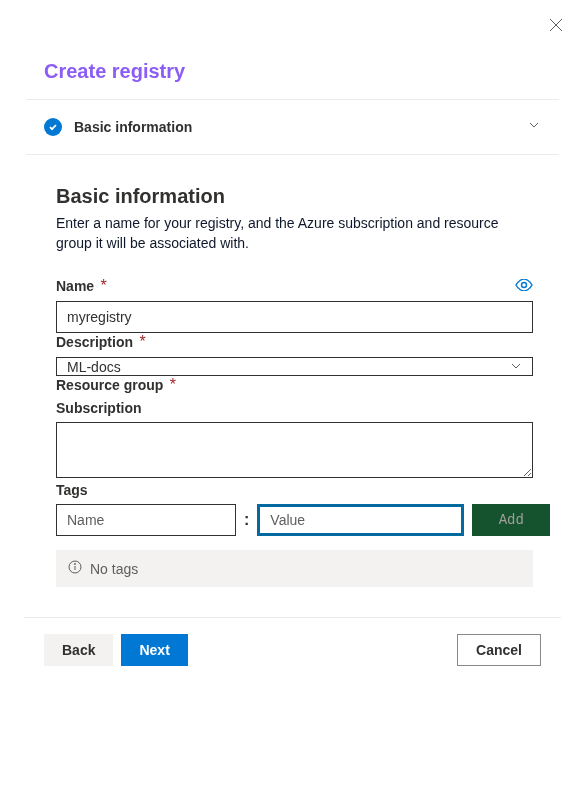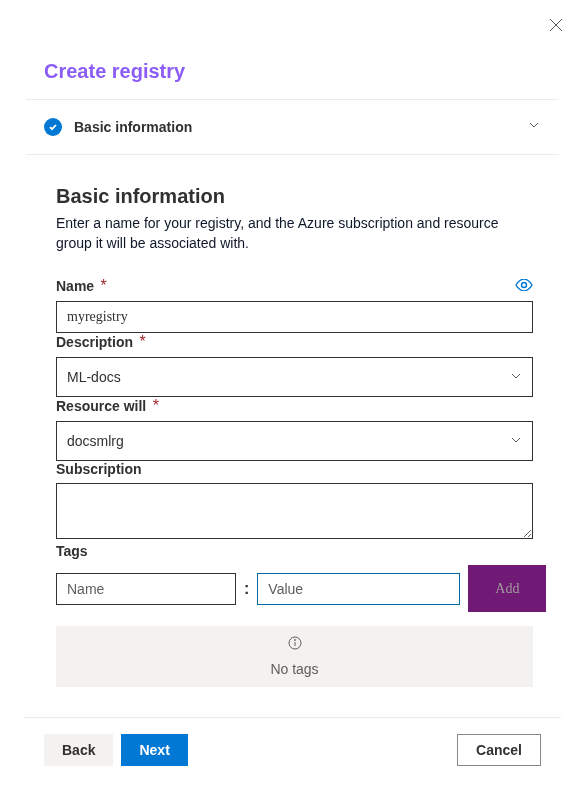--- a/index.html
+++ b/index.html
@@ -98,24 +98,23 @@
       width: 100%;
       border: 1px solid #323130;
       font-size: 14px;
       font-family: inherit;
       padding: 6px 10px;
       background: #fff;
       color: #323130;
     }
     .text-input {
       height: 32px;
-      font-family: Liberation Serif, serif;
     }
     .select-input {
-      height: 40px;
+      height: 19px;
       position: relative;
       display: flex;
       align-items: center;
       justify-content: space-between;
       cursor: pointer;
     }
     .select-chevron {
       color: #605e5c;
       pointer-events: none;
     }
@@ -136,46 +135,45 @@
       padding: 6px 10px;
       font-family: inherit;
     }
     .tag-colon {
       font-size: 16px;
       font-weight: 600;
     }
     .tag-value-input {
       width: 216px;
       height: 32px;
-      border: 1px solid #0369a1;
+      border: 3px solid #0369a1;
       font-size: 14px;
       padding: 6px 10px;
       font-family: inherit;
     }
     .add-btn {
       flex: 1;
-      height: 47px;
+      height: 32px;
       min-width: 78px;
       border: none;
-      background: #701a75;
+      background: #14532d;
       color: #a19f9d;
       font-size: 14px;
-      font-family: Liberation Serif, serif;
+      font-family: Liberation Mono, monospace;
       cursor: not-allowed;
     }
     .no-tags-bar {
       background: #f3f2f1;
       padding: 10px 12px;
       margin-top: 14px;
       display: flex;
       align-items: center;
       gap: 8px;
       font-size: 14px;
       color: #605e5c;
-      flex-direction: column;
     }
     .info-icon {
       color: #605e5c;
       flex-shrink: 0;
     }
     .footer-divider {
       border: none;
       border-top: 1px solid #edebe9;
       margin: 10px 24px 0 24px;
     }
@@ -278,30 +276,22 @@
         <svg width="12" height="12" viewBox="0 0 12 12" fill="none" stroke="currentColor" stroke-width="1">
           <polyline points="2,4 6,8 10,4"></polyline>
         </svg>
       </span>
     </div>
   </div>
 
   <div class="field">
     <div class="field-label-row">
       <div>
-        <span class="field-label">Resource will</span><span class="required"> *</span>
+        <span class="field-label">Resource group</span><span class="required"> *</span>
       </div>
-    </div>
-    <div class="select-input">
-      <span>docsmlrg</span>
-      <span class="select-chevron">
-        <svg width="12" height="12" viewBox="0 0 12 12" fill="none" stroke="currentColor" stroke-width="1">
-          <polyline points="2,4 6,8 10,4"></polyline>
-        </svg>
-      </span>
     </div>
   </div>
 
   <div class="field">
     <div class="field-label-row">
       <span class="field-label">Subscription</span>
     </div>
     <textarea class="textarea-input" style=""></textarea>
   </div>
 

